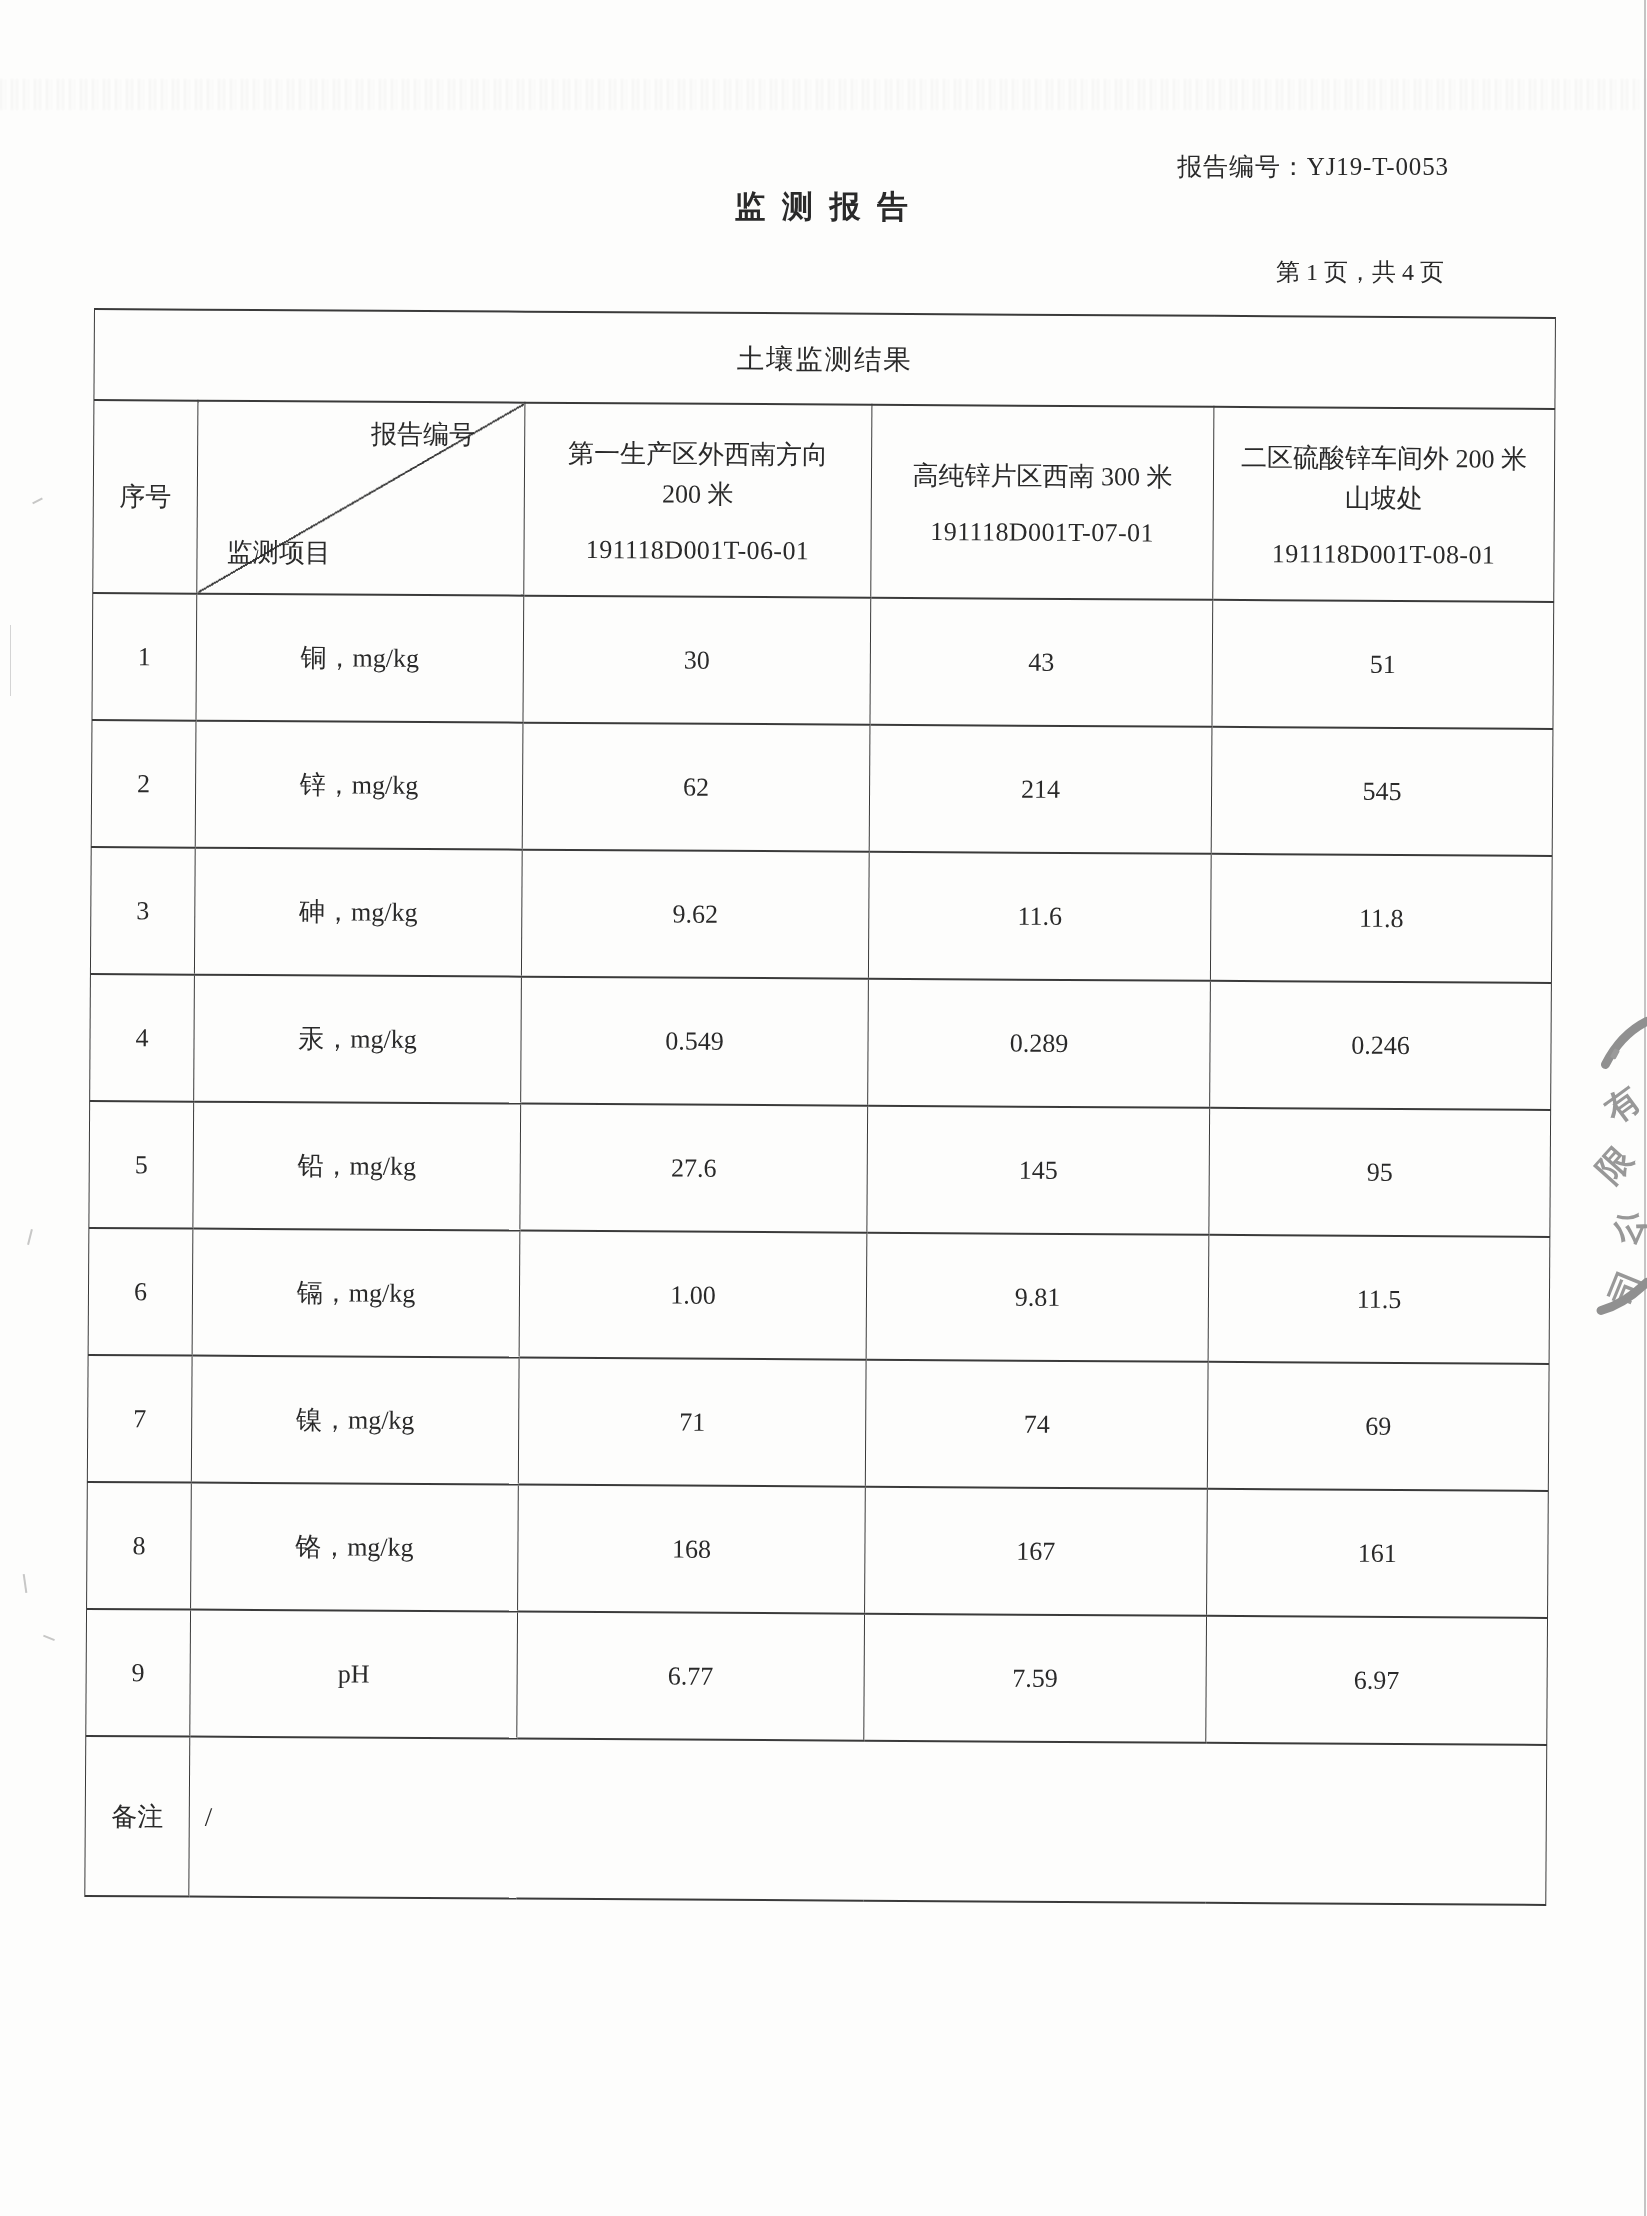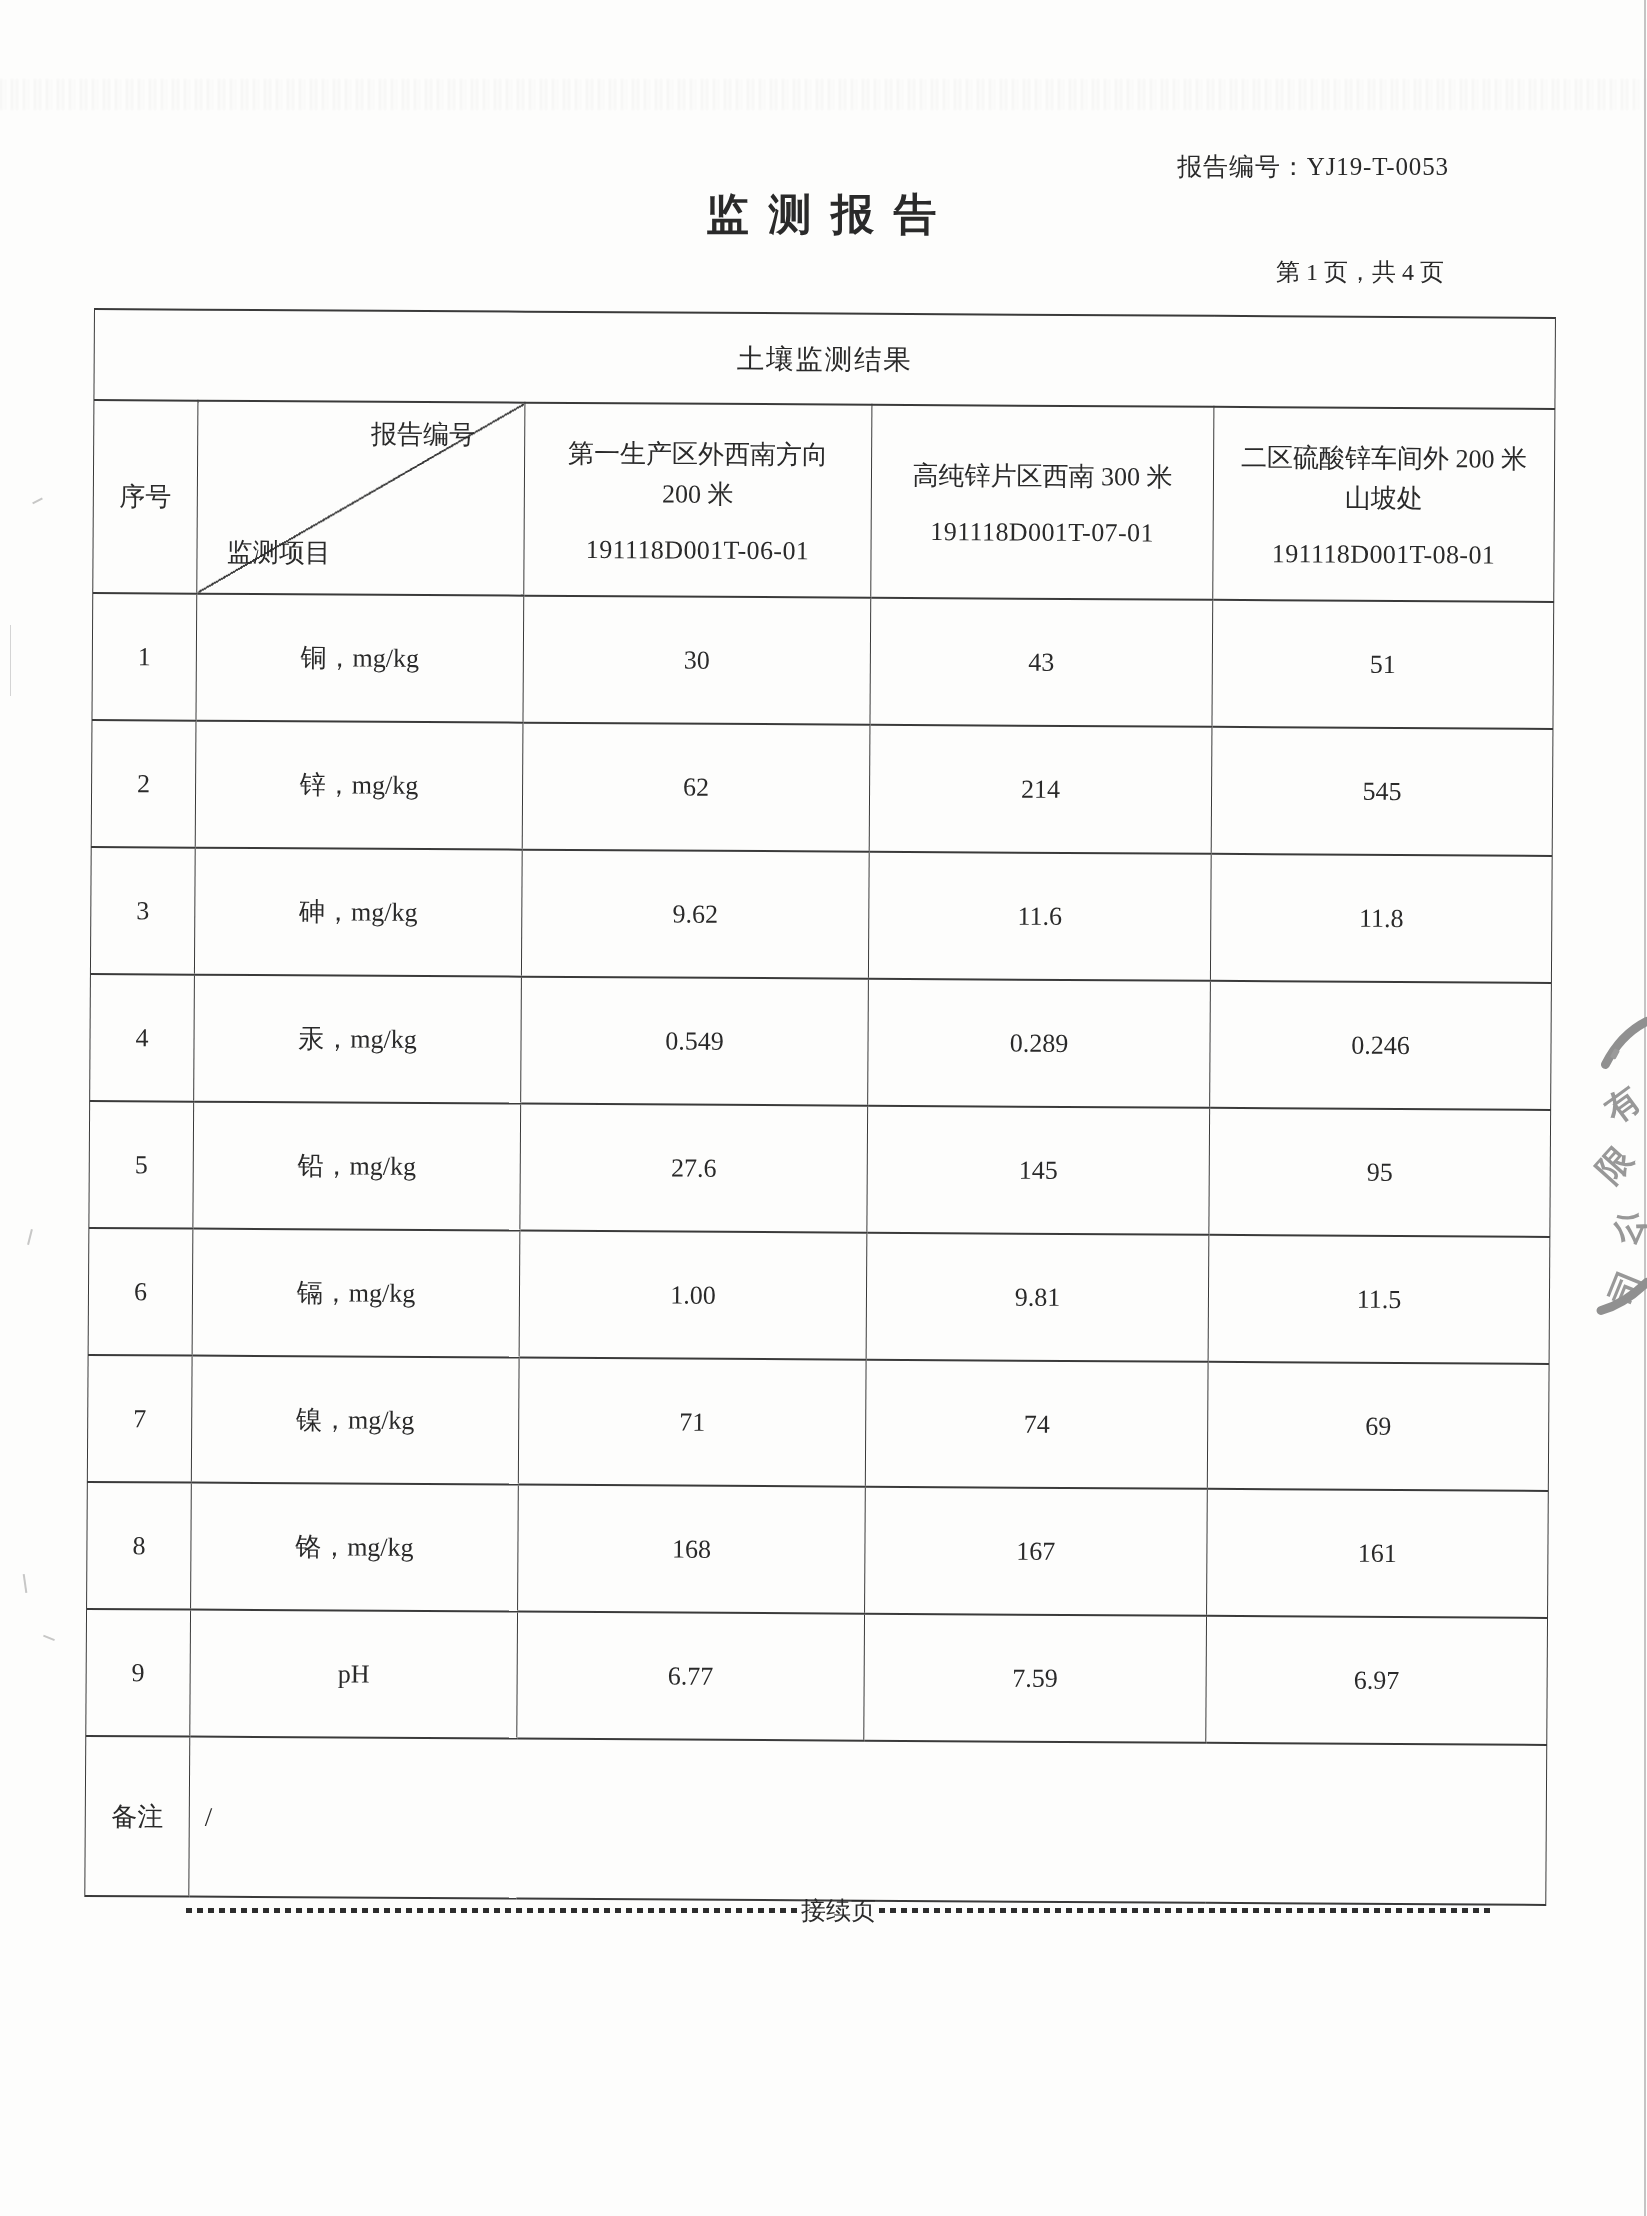--- a/index.html
+++ b/index.html
@@ -25,21 +25,21 @@
   
   .edge-right{position:absolute;right:1.3px;top:0;height:2329px;width:1.3px;background:#c4c4c4;}
   .edge-left{position:absolute;left:9.8px;top:625px;height:71px;width:1.3px;background:#b9b9b9;opacity:.6;}
 
   .report-no{
     position:absolute;top:150px;right:198px;
     font-size:25px;letter-spacing:0.9px;white-space:nowrap;
   }
   .doc-title{
     position:absolute;top:186px;left:0;width:1647px;
-    text-align:center;font-size:43px;font-weight:700;
+    text-align:center;font-size:31px;font-weight:700;
     letter-spacing:4.4px;white-space:nowrap;
   }
   .page-info{
     position:absolute;top:256px;right:203px;
     font-size:24px;white-space:nowrap;
   }
 
   .table-wrap{
     position:absolute;left:94px;top:308px;width:1462px;
     transform:rotate(0.35deg);transform-origin:0 0;
@@ -225,25 +225,20 @@
       </tr>
 
       <tr class="remark-row">
         <td>备注</td>
         <td colspan="4" class="remark-value">/</td>
       </tr>
     </tbody>
       </table>
   </div>
 
-  <div class="footer-line">
-    <div class="dash"></div>
-    <div class="cont">接续页</div>
-    <div class="dash"></div>
-  </div>
 
   <div class="stamp">
     <svg width="69" height="346" viewBox="0 0 156 780">
       <path d="M 62 120 Q 96 52 156 22" stroke="#909090" stroke-width="20" fill="none" stroke-linecap="round"></path>
       <path d="M 52 676 Q 104 662 156 612" stroke="#909090" stroke-width="20" fill="none" stroke-linecap="round"></path>
     </svg>
     <span class="speck"></span>
     <span class="ch ch1">有</span>
     <span class="ch ch2">限</span>
     <span class="ch ch3">公</span>

